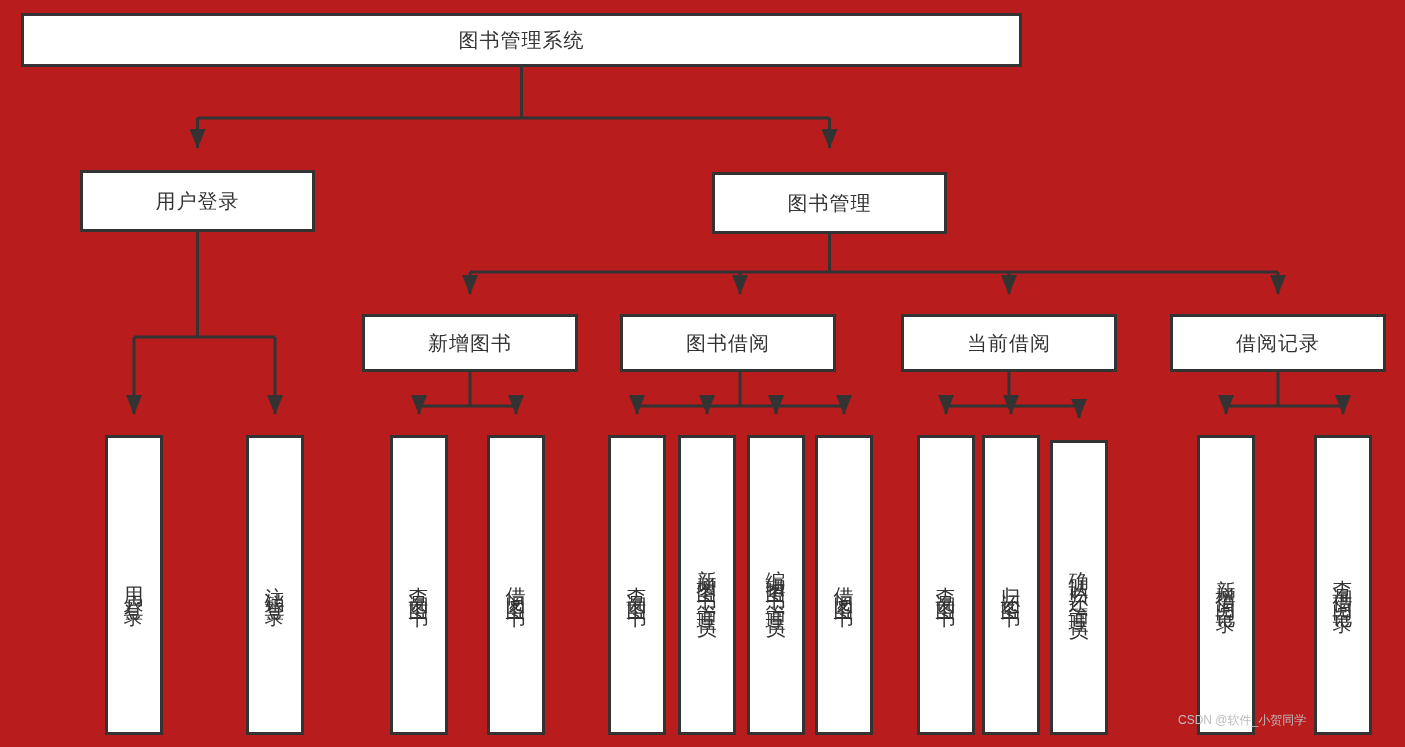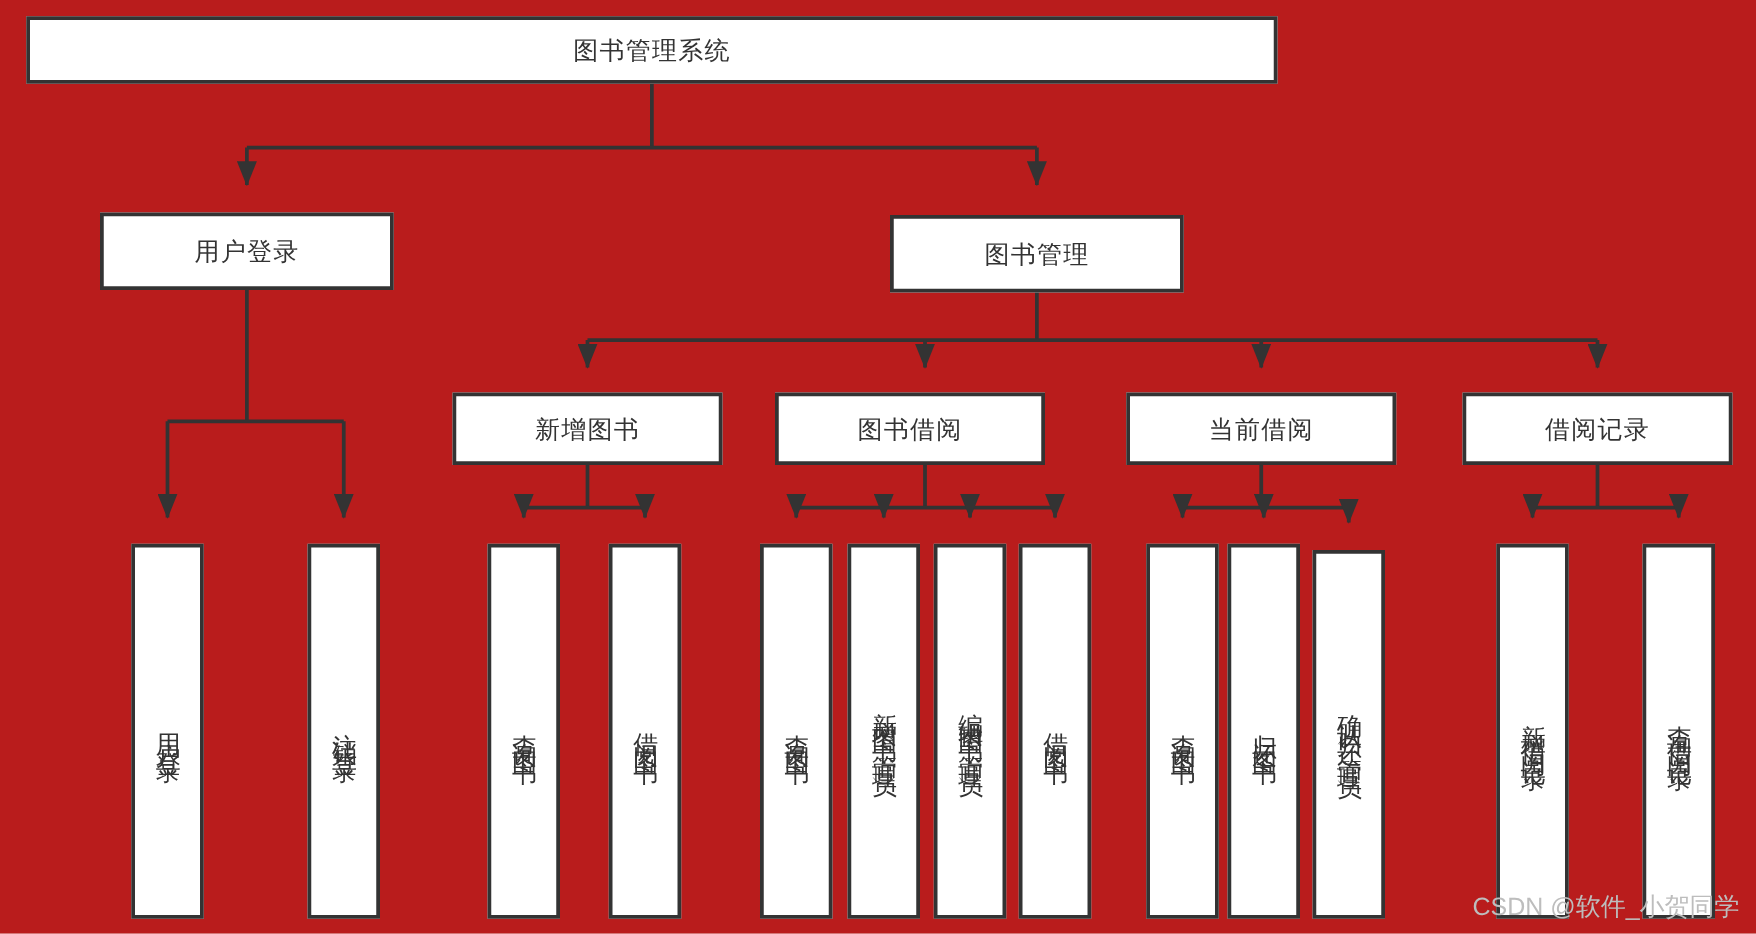--- a/index.html
+++ b/index.html
@@ -41,21 +41,21 @@
     text-orientation: mixed;
     font-size: 20px;
     letter-spacing: 7px;
     line-height: 1;
   }
   .watermark {
     position: absolute;
     left: 1178px;
     top: 712px;
     width: 227px;
-    font-size: 20px;
+    font-size: 12px;
     color: #bdbdbd;
     white-space: nowrap;
     z-index: 5;
   }
 </style>
 </head>
 <body>
 
 <div class="stage">
 

